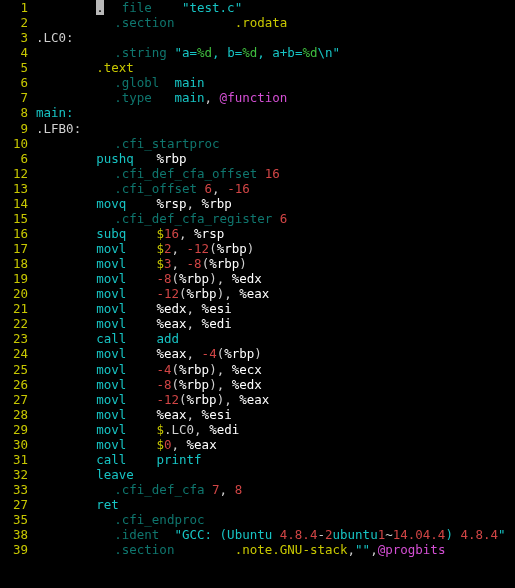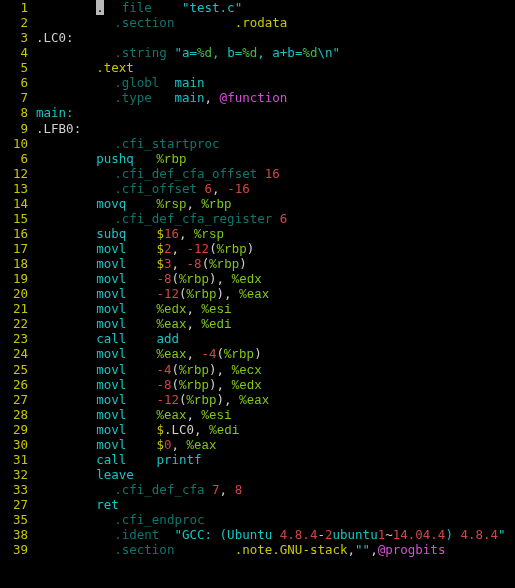--- a/index.html
+++ b/index.html
@@ -46,21 +46,21 @@
     white-space: pre;
     color: #d8d8d8;
   }
   
   .t-plain   { color: #d0d0d0; }
   .t-dir     { color: #0f766e; padding-left: 18px; }  
   .t-dir2    { color: #c8c800; margin-top: 20px; }  
   .t-label   { color: #d0d0d0; }  
   .t-sym     { color: #17c4c4; }  
   .t-instr   { color: #17c4c4; margin-top: 28px; }  
-  .t-reg     { color: #84cc16; font-family: Liberation Mono, monospace; }  
+  .t-reg     { color: #ffffff; }  
   .t-num     { color: #d04545; }  
   .t-str     { color: #17c4c4; }  
   .t-fmt     { color: #3fbf3f; }  
   .t-at      { color: #d44fd4; }  
   .t-dollar  { color: #c8c800; }  
   .cursor {
     background: #b9b9b9;
     color: #000000;
   }
 </style>

